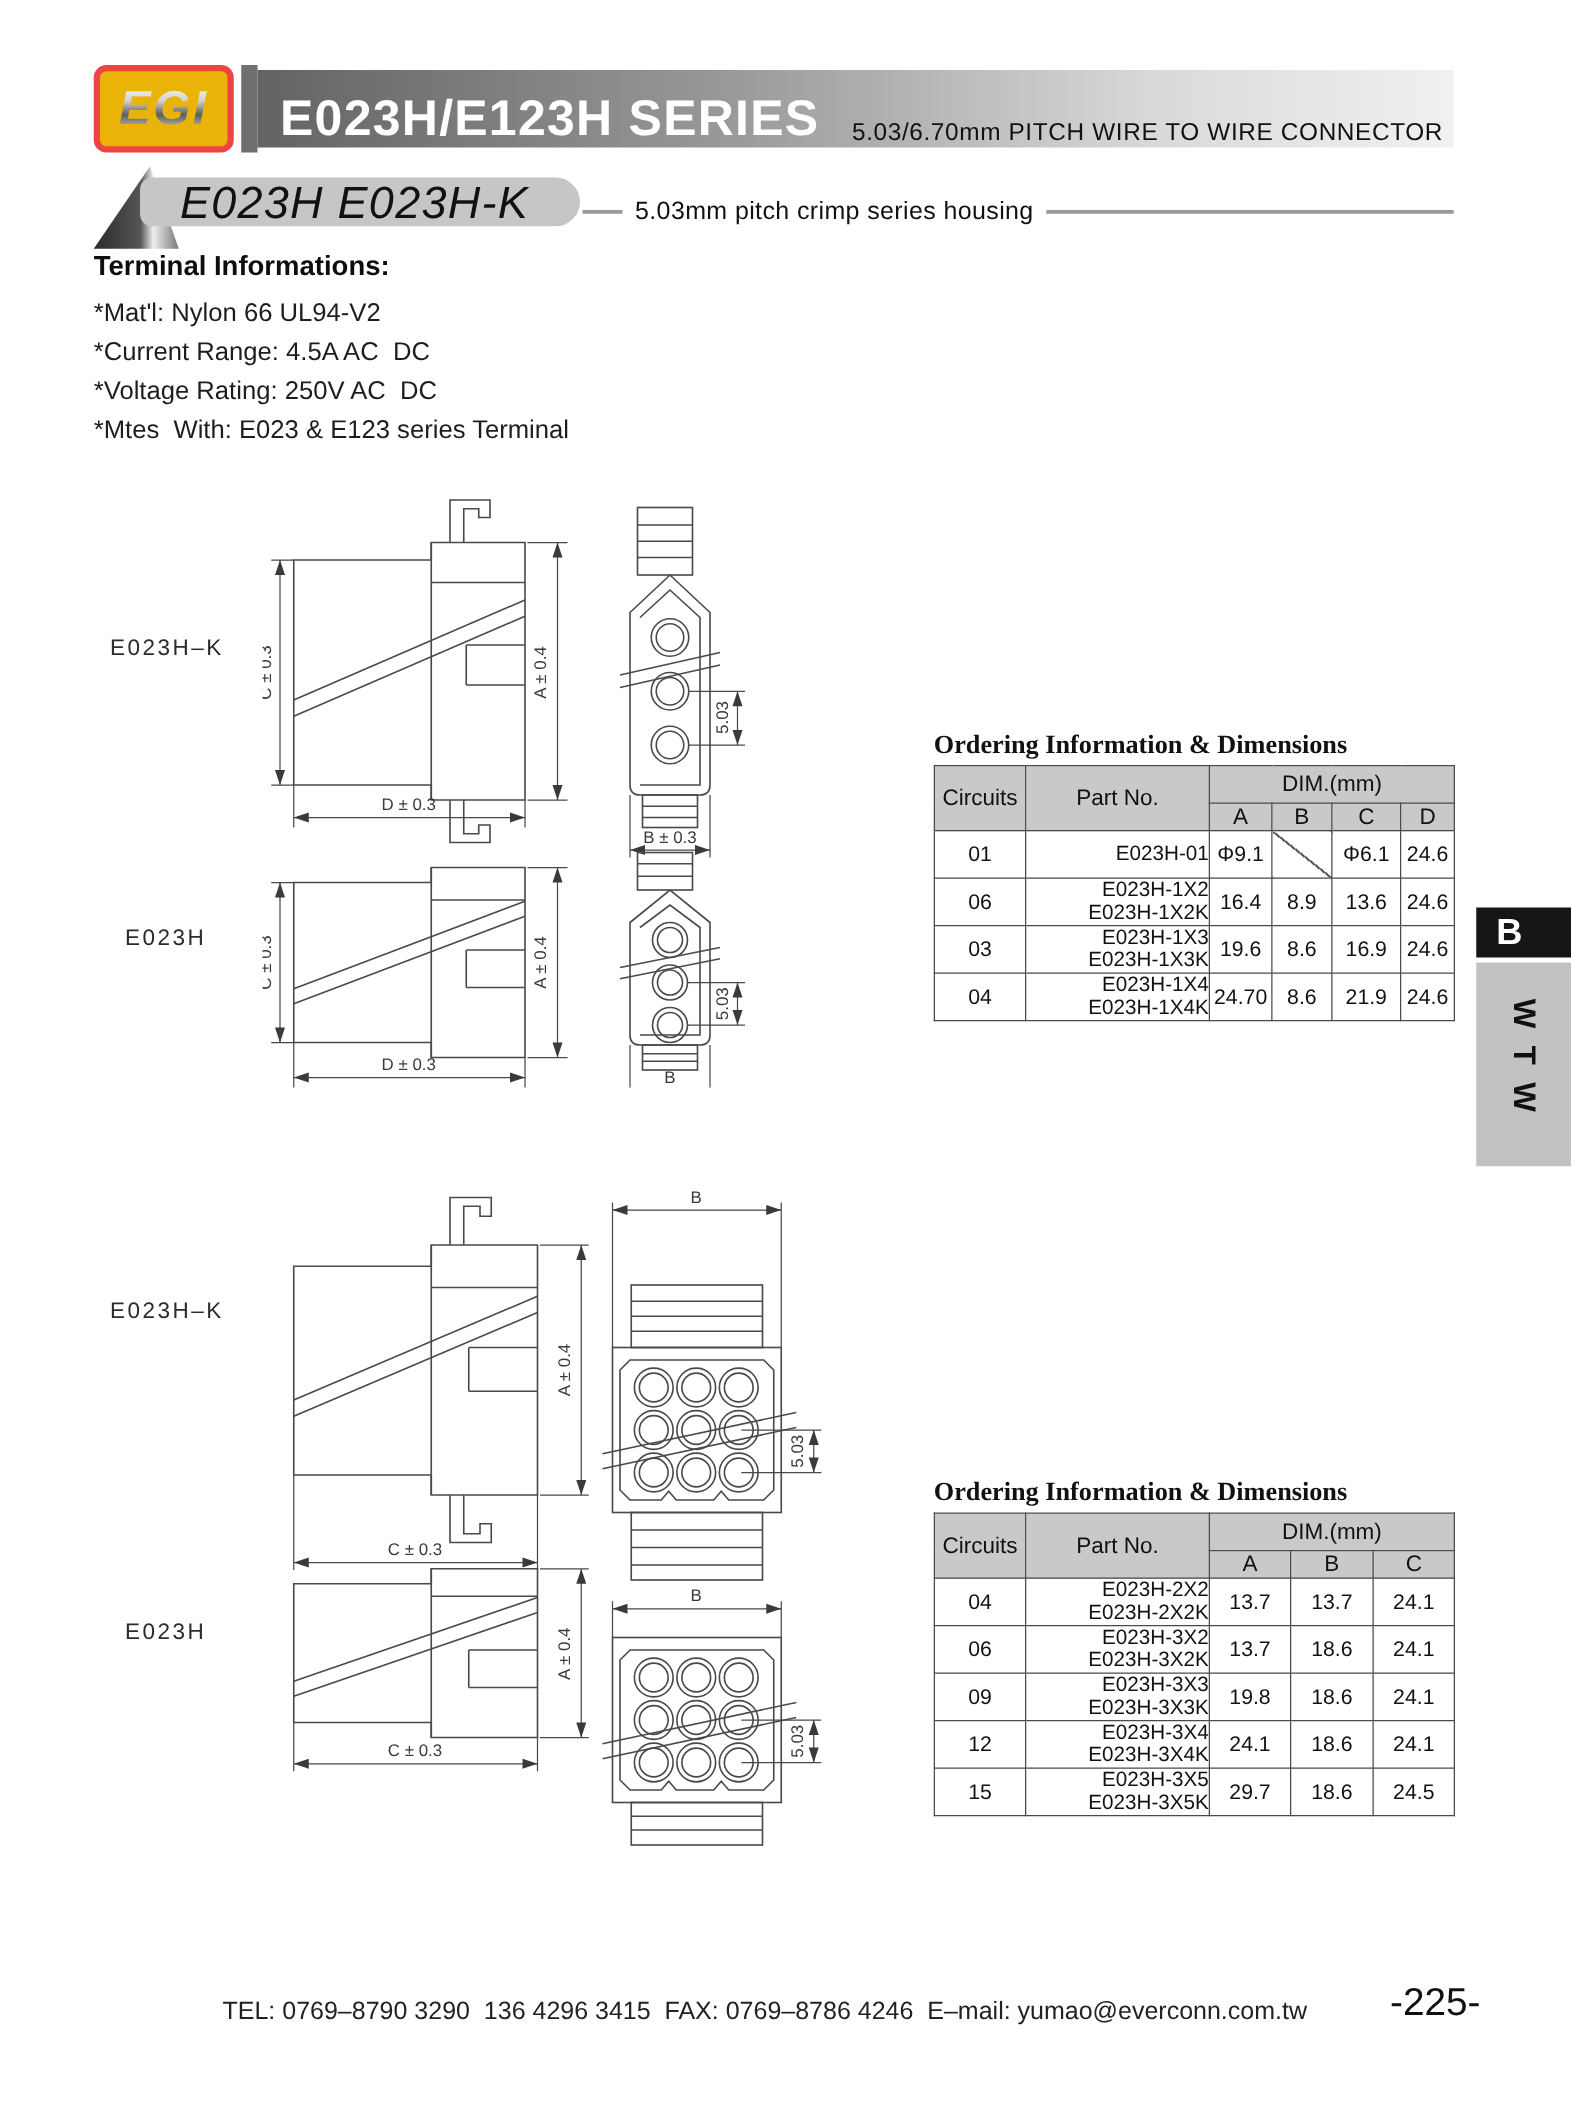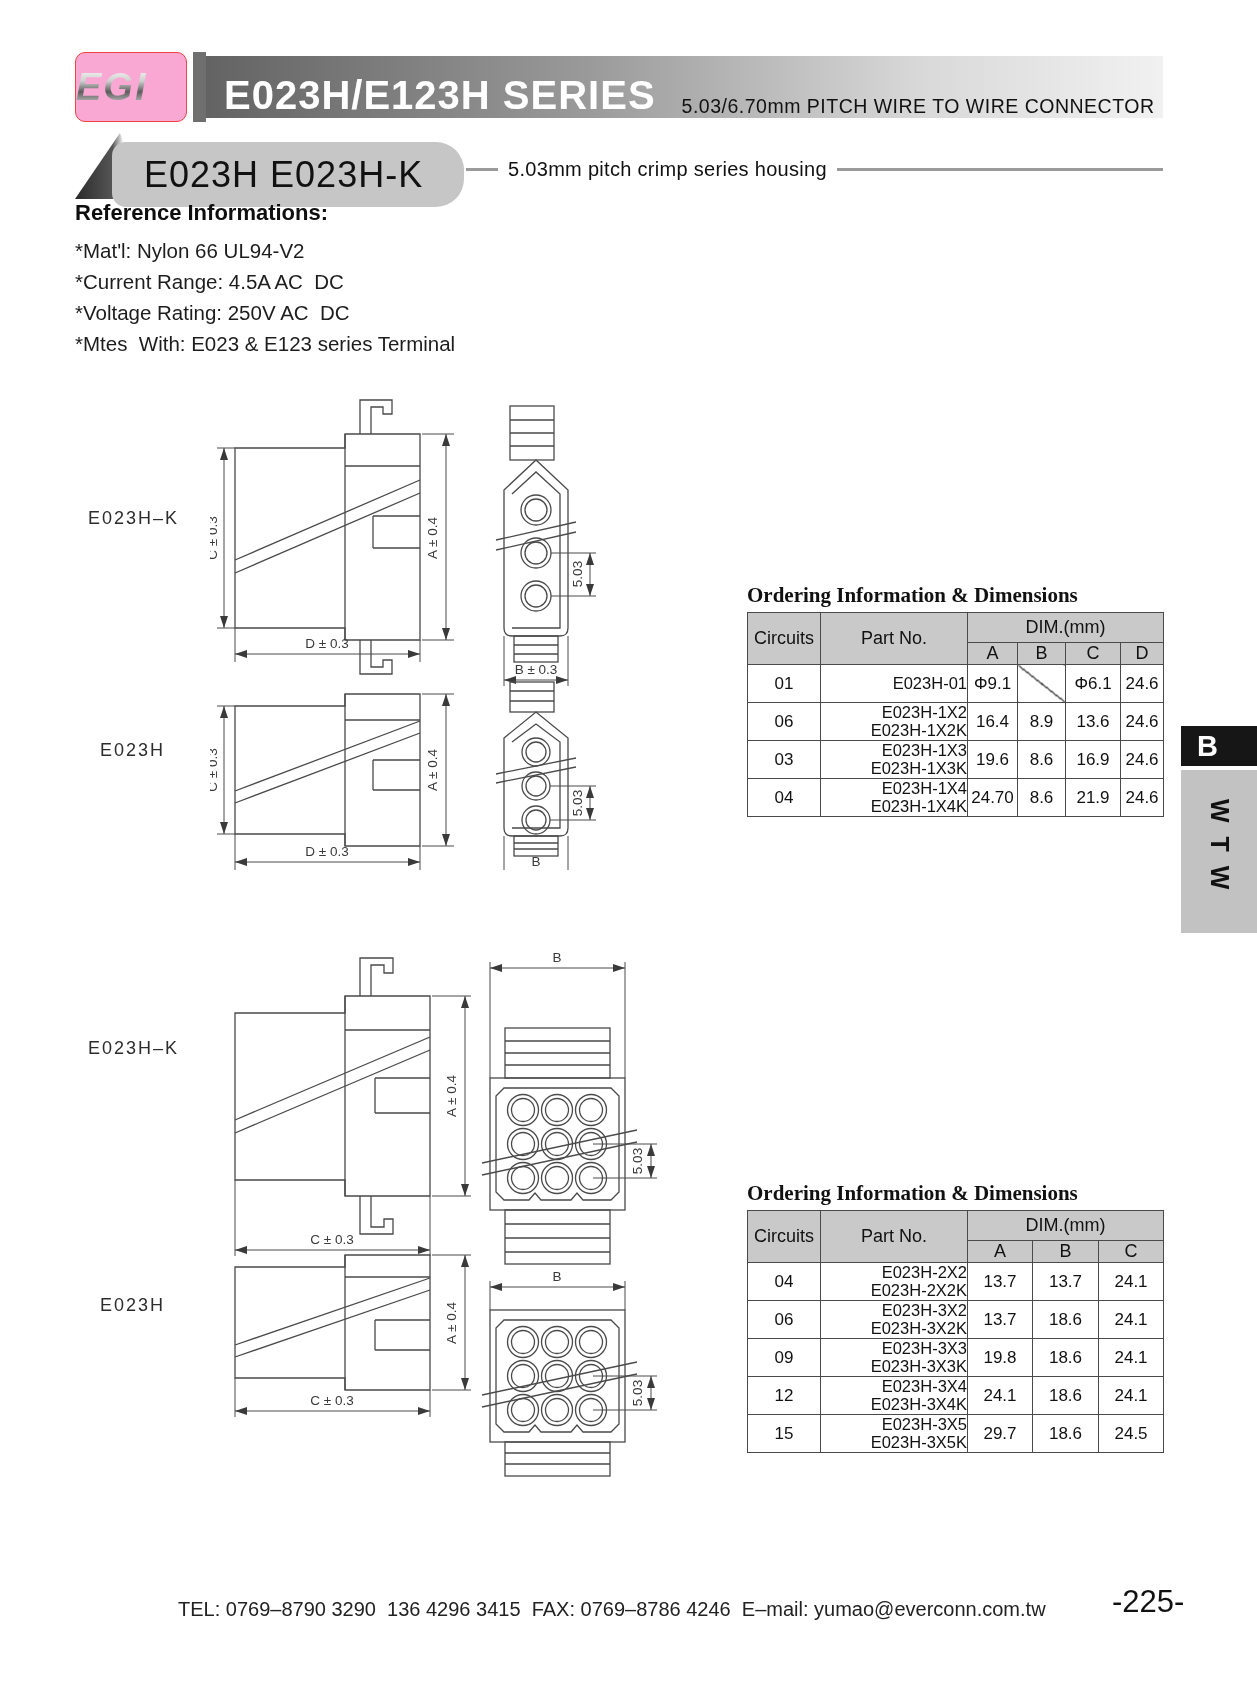--- a/index.html
+++ b/index.html
@@ -1,37 +1,37 @@
 <!DOCTYPE html>
 <html><head>
 <meta charset="utf-8">
 <style>
   html,body{margin:0;padding:0;background:#e8e8e8;}
   #page{position:relative;width:1257px;height:1683px;background:#ffffff;overflow:hidden;
         font-family:"Liberation Sans",sans-serif;color:#1a1a1a;}
 
   
-  #logo{position:absolute;left:75px;top:52px;width:112px;height:70px;background:#f9a8d4;
-        border:1px solid #ef4444;border-radius:10px;box-sizing:border-box;
-        display:flex;align-items:center;}
+  #logo{position:absolute;left:75px;top:52px;width:112px;height:70px;background:#eab308;
+        border:5px solid #ef4444;border-radius:10px;box-sizing:border-box;
+        display:flex;align-items:center;justify-content:center;}
   #logo span{font-weight:bold;font-size:38px;letter-spacing:2px;font-style:italic;
         background:linear-gradient(180deg,#ffffff 0%,#cfcfcf 35%,#5d5d5d 60%,#efefef 100%);
         -webkit-background-clip:text;background-clip:text;color:transparent;}
   #hdr-sep{position:absolute;left:193px;top:52px;width:13px;height:70px;background:#6f6f6f;}
   #hdr-band{position:absolute;left:206px;top:56px;width:957px;height:62px;
         background:linear-gradient(90deg,#636363 0%,#9a9a9a 40%,#d9d9d9 75%,#f1f1f1 100%);
         display:flex;align-items:flex-end;}
   #hdr-band .series{color:#ffffff;font-weight:bold;font-size:40px;letter-spacing:1px;
         padding-left:18px;white-space:nowrap;}
   #hdr-band .pitch{color:#111;font-size:19.5px;margin-left:26px;white-space:nowrap;letter-spacing:.5px;}
 
   
   #tri{position:absolute;left:73px;top:131px;}
-  #pill{position:absolute;left:112px;top:142px;width:352px;height:65px;background:#c6c6c6;
-        border-radius:14px 28px 28px 14px;display:flex;align-items:center;}
+  #pill{position:absolute;left:112px;top:142px;width:352px;height:39px;background:#c6c6c6;
+        border-radius:14px 28px 28px 14px;display:flex;align-items:center;font-style:italic;}
   #pill span{font-size:36px;color:#111;padding-left:32px;letter-spacing:1px;white-space:nowrap;}
   #pill-sub{position:absolute;left:466px;top:142px;width:697px;height:55px;display:flex;align-items:center;text-align:center;}
   #pill-sub .ln{height:3px;background:#9a9a9a;}
   #pill-sub .ln.short{width:32px;}
   #pill-sub .ln.long{flex:1;}
   #pill-sub .txt{font-size:20px;color:#111;margin:0 10px;white-space:nowrap;letter-spacing:.3px;}
 
   
   #ref{position:absolute;left:75px;top:200px;}
   #ref .rt{font-weight:bold;font-size:22px;color:#0e0e0e;margin-bottom:9px;}
@@ -100,21 +100,21 @@
   <div id="pill">
     <span>E023H E023H-K</span>
   </div>
   <div id="pill-sub">
     <div class="ln short"></div>
     <span class="txt">5.03mm pitch crimp series housing</span>
     <div class="ln long"></div>
   </div>
 
   <div id="ref">
-    <div class="rt">Reference Informations:</div>
+    <div class="rt">Terminal Informations:</div>
     <div class="ri">*Mat'l: Nylon 66 UL94-V2</div>
     <div class="ri">*Current Range: 4.5A AC  DC</div>
     <div class="ri">*Voltage Rating: 250V AC  DC</div>
     <div class="ri">*Mtes  With: E023 &amp; E123 series Terminal</div>
   </div>
 
   <div class="dlabel" style="left:88px;top:508px;">E023H–K</div>
   <div class="dlabel" style="left:100px;top:740px;">E023H</div>
   <div class="dlabel" style="left:88px;top:1038px;">E023H–K</div>
   <div class="dlabel" style="left:100px;top:1295px;">E023H</div>

